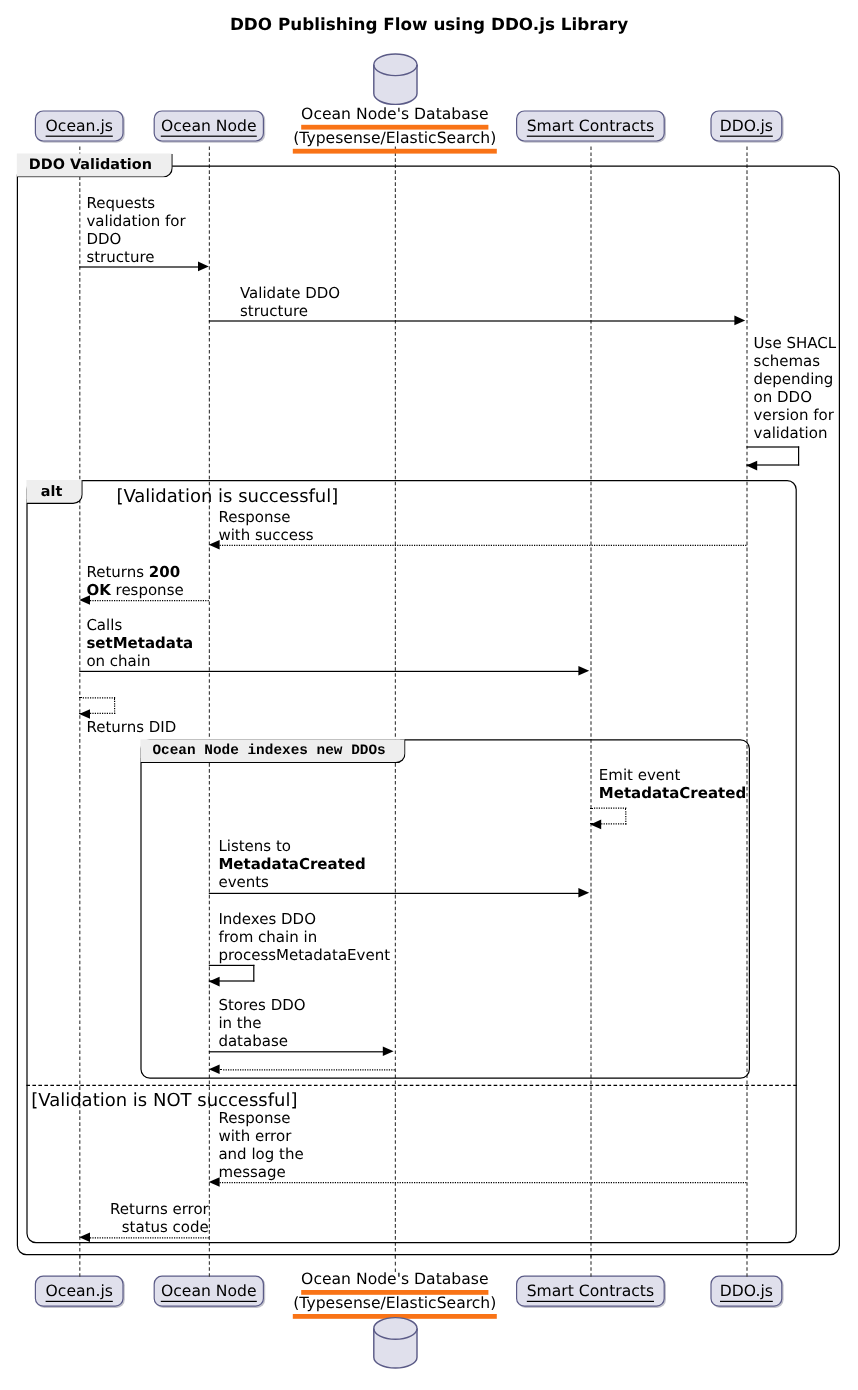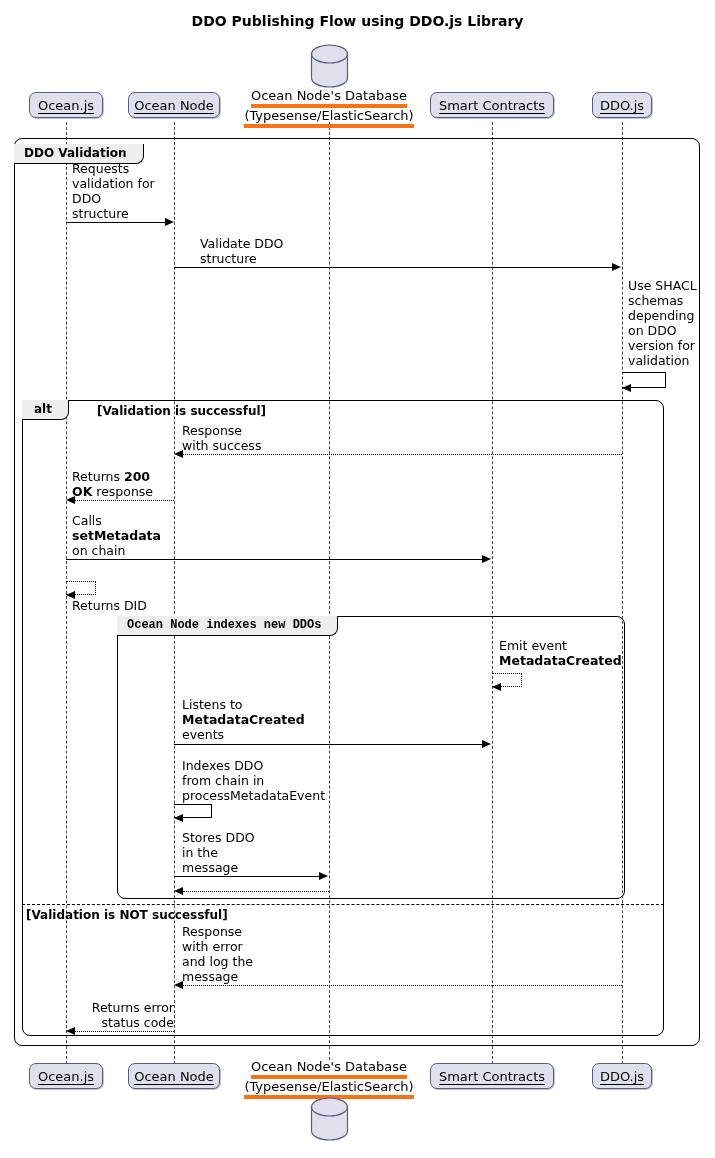--- a/index.html
+++ b/index.html
@@ -92,22 +92,22 @@
     border-radius: 0 0 8px 0;
     font-size: 12px;
     font-weight: bold;
     color: #000;
     padding: 2px 16px 2px 10px;
     line-height: 15px;
     white-space: nowrap;
   }
   .frame-cond {
     position: absolute;
-    font-size: 12px;
-    font-weight: bold;
+    font-size: 15px;
+    font-weight: normal;
     color: #000;
     white-space: nowrap;
   }
   .frame-divider {
     position: absolute;
     height: 0;
     border-top: 1px dashed #000;
   }
   
   .msg-label {
@@ -184,21 +184,21 @@
   </div>
 
   <div class="participant" style="left:430px; top:92px; width:124px; height:26px;">
     <span class="pname">Smart Contracts</span>
   </div>
   <div class="participant" style="left:592px; top:92px; width:60px; height:26px;">
     <span class="pname">DDO.js</span>
   </div>
 
   <div class="frame" style="left:14px; top:138px; width:686px; height:908px;"></div>
-  <div class="frame-hdr" style="left:14px; top:144px;">DDO Validation</div>
+  <div class="frame-hdr" style="left:14px; top:128px;">DDO Validation</div>
 
   <div class="msg-label" style="left:72px; top:161px;">Requests
 validation for
 DDO
 structure</div>
   <div class="arrow-line" style="left:66px; top:222px; width:100px;"></div>
   <div class="arrow-head right" style="left:165px; top:217.5px;"></div>
 
   <div class="msg-label" style="left:200px; top:236px;">Validate DDO
 structure</div>
@@ -245,21 +245,21 @@
   <div class="msg-label" style="left:182px; top:697px;">Listens to<br><b>MetadataCreated</b><br>events</div>
   <div class="arrow-line" style="left:174px; top:744px; width:309px;"></div>
   <div class="arrow-head right" style="left:482px; top:739.5px;"></div>
 
   <div class="msg-label" style="left:182px; top:758px;">Indexes DDO<br>from chain in<br>processMetadataEvent</div>
   <div class="self-loop" style="left:174px; top:804px; width:38px; height:14px;"></div>
   <div class="arrow-head left" style="left:174px; top:813.5px;"></div>
 
   <div class="msg-label" style="left:182px; top:830px;">Stores DDO
 in the
-message</div>
+database</div>
   <div class="arrow-line" style="left:174px; top:876px; width:146px;"></div>
   <div class="arrow-head right" style="left:319px; top:871.5px;"></div>
 
   <div class="arrow-line dotted" style="left:183px; top:891px; width:146px;"></div>
   <div class="arrow-head left" style="left:174px; top:886.5px;"></div>
 
   <div class="frame-divider" style="left:22px; top:904px; width:642px;"></div>
   <div class="frame-cond" style="left:26px; top:908px;text-align:right;">[Validation is NOT successful]</div>
 
   <div class="msg-label" style="left:182px; top:924px;">Response

